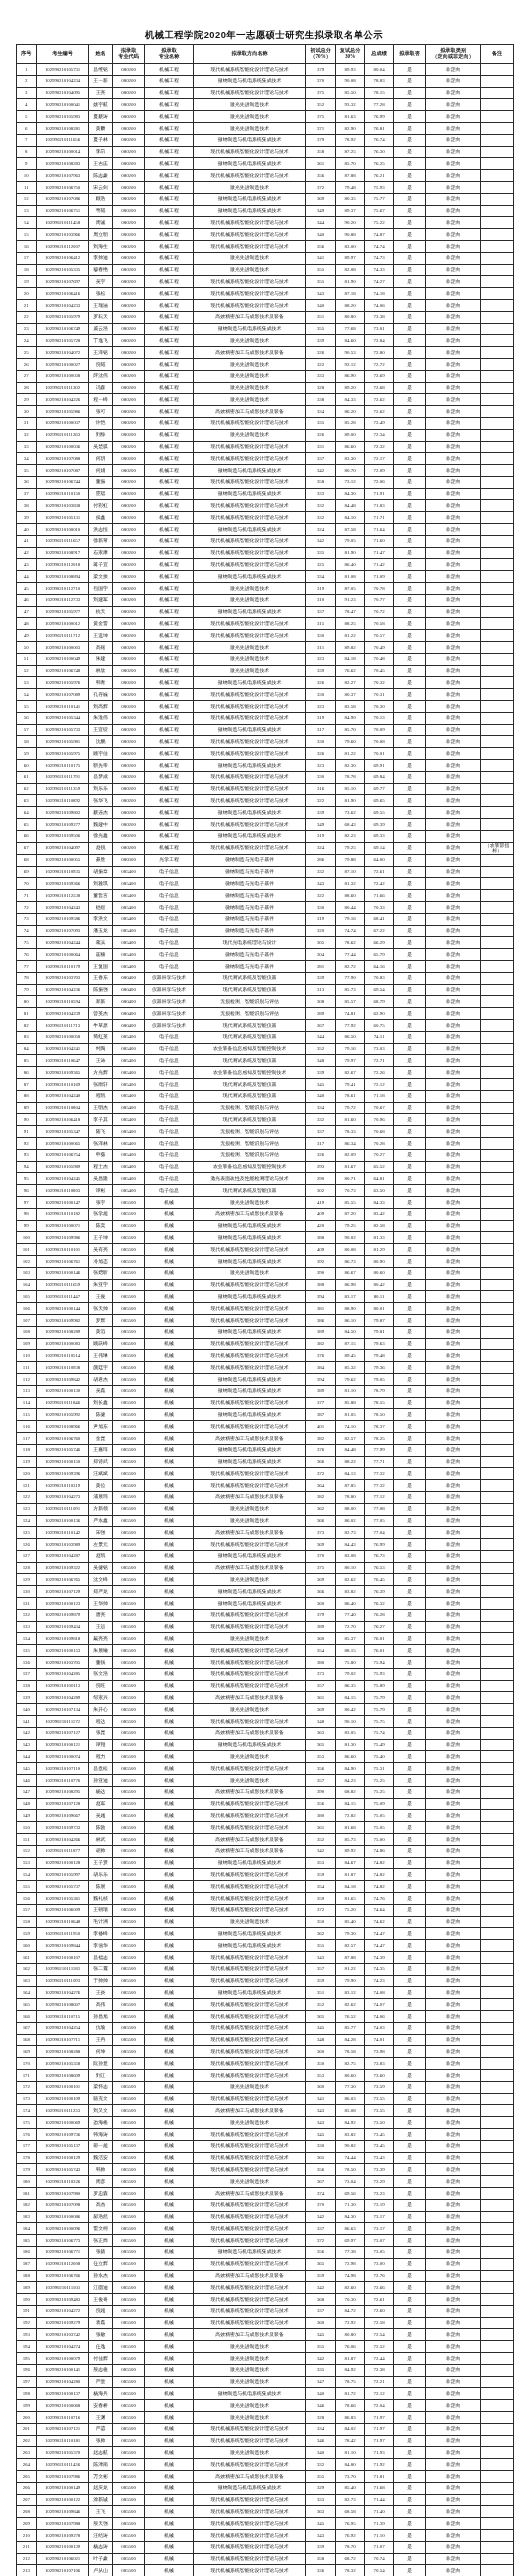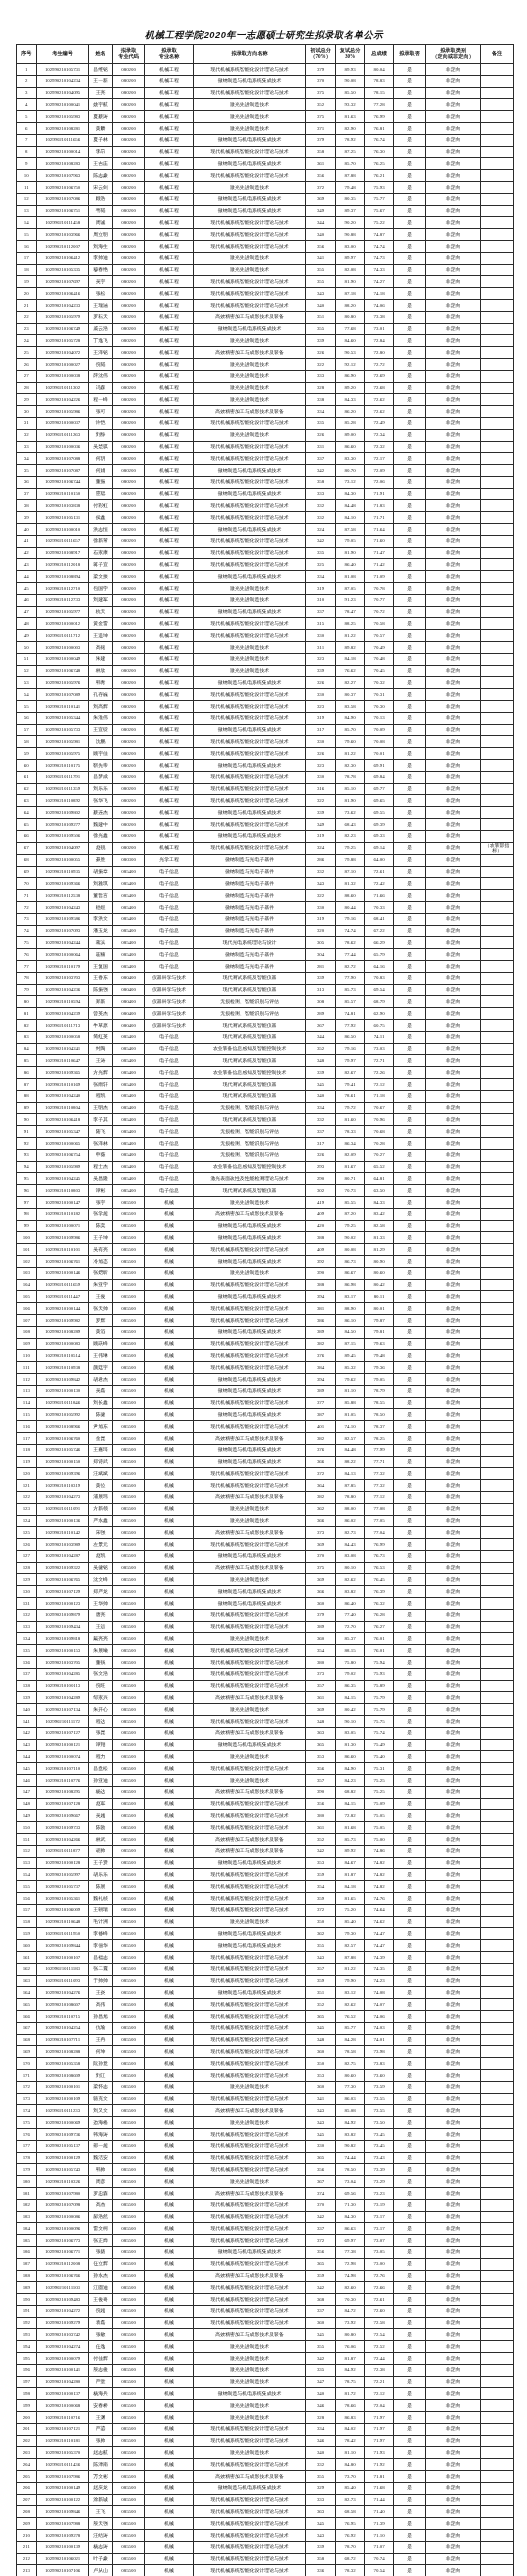--- a/index.html
+++ b/index.html
@@ -3,21 +3,21 @@
 <meta charset="utf-8">
 <style>
   html,body{margin:0;padding:0;}
   body{
     width:528px;height:2667px;position:relative;background:#ffffff;
     font-family:"Liberation Serif","DejaVu Serif",serif;color:#1b1b1b;
   }
   .doc-title{
     position:absolute;left:0;right:0;top:29px;text-align:center;
     font-size:9.3px;font-weight:700;letter-spacing:0.5px;
-    font-family:"Liberation Sans","DejaVu Sans",sans-serif;color:#111;font-style:italic;
+    font-family:"Liberation Sans","DejaVu Sans",sans-serif;color:#111;
   }
   table.roster{
     position:absolute;left:15.5px;top:44px;width:497px;
     border-collapse:collapse;table-layout:fixed;
     border:1px solid #1f1f1f;
   }
   table.roster th,table.roster td{
     border:0.5px solid #2b2b2b;text-align:center;vertical-align:middle;
     padding:0 0.5px;overflow:hidden;font-size:4.9px;line-height:1.15;
   }

